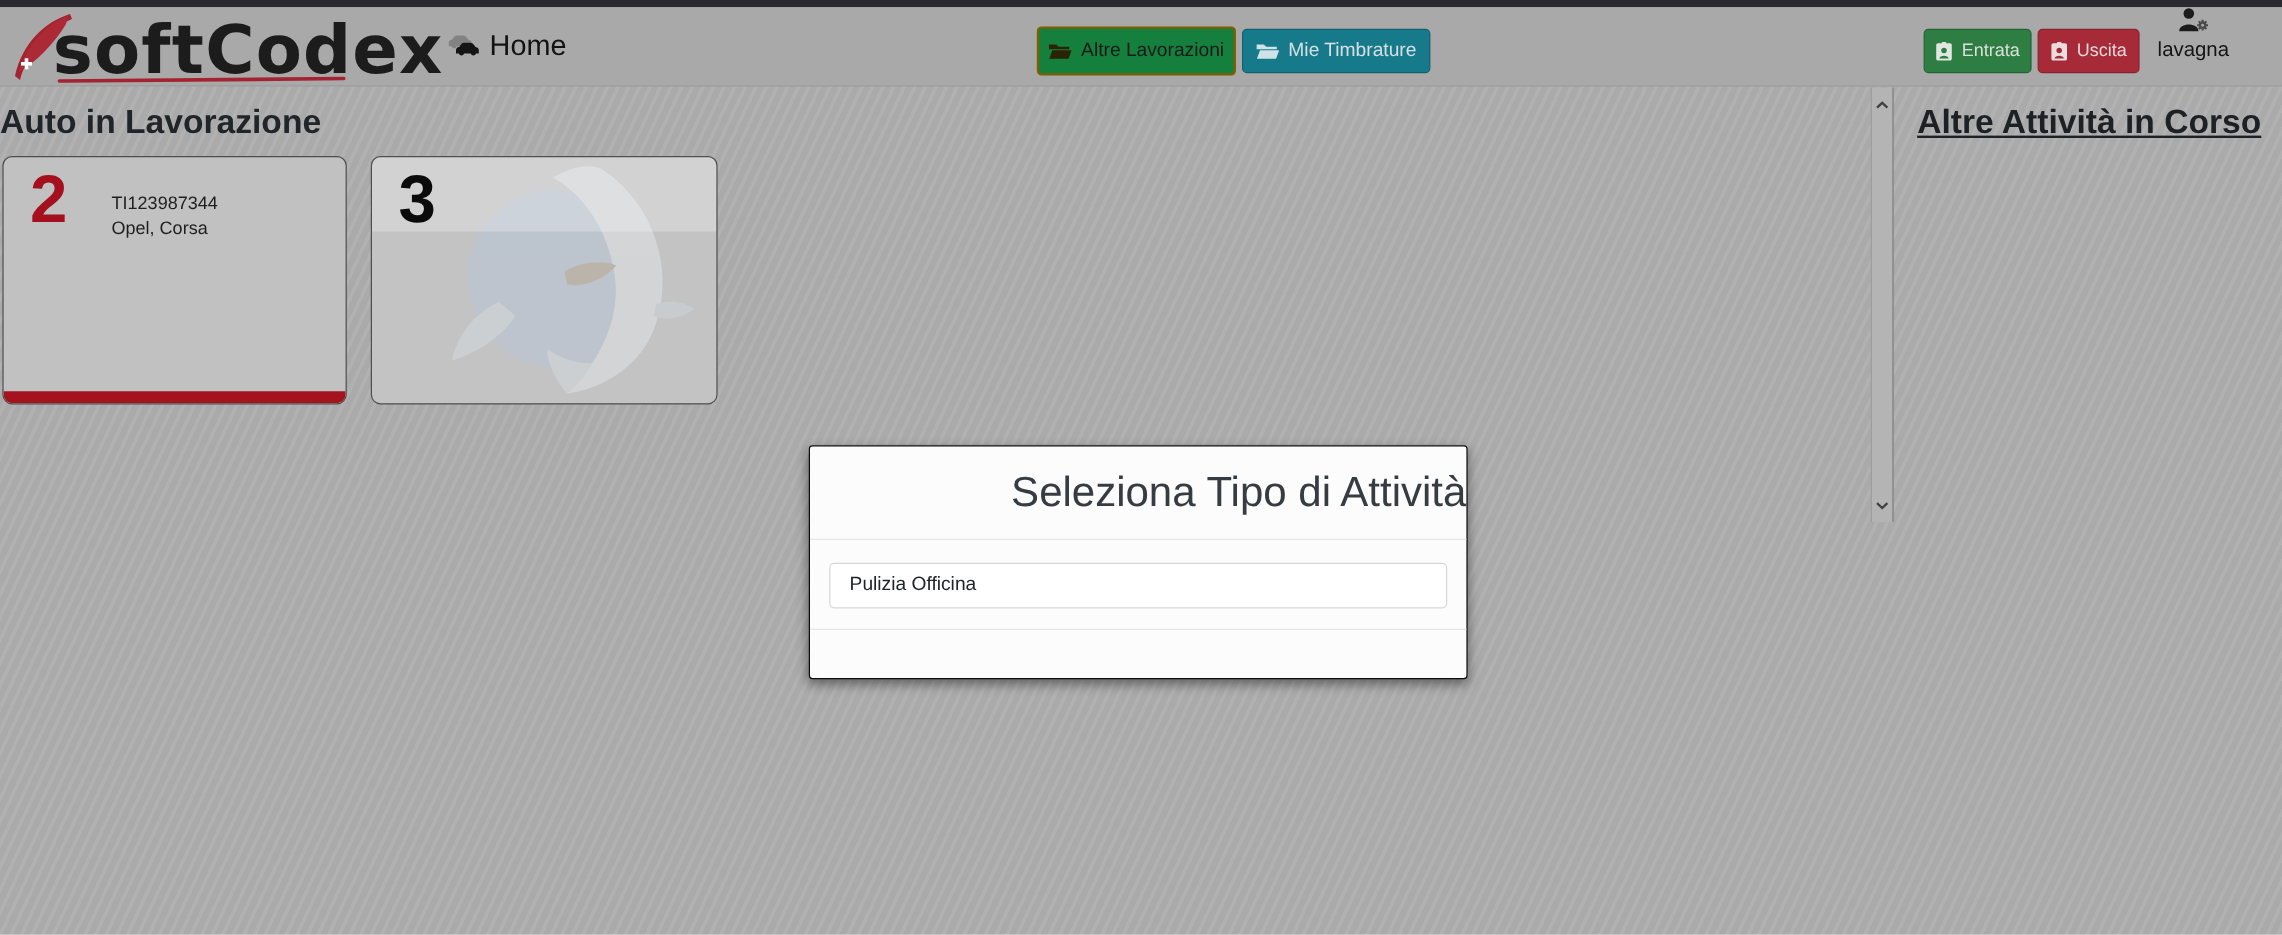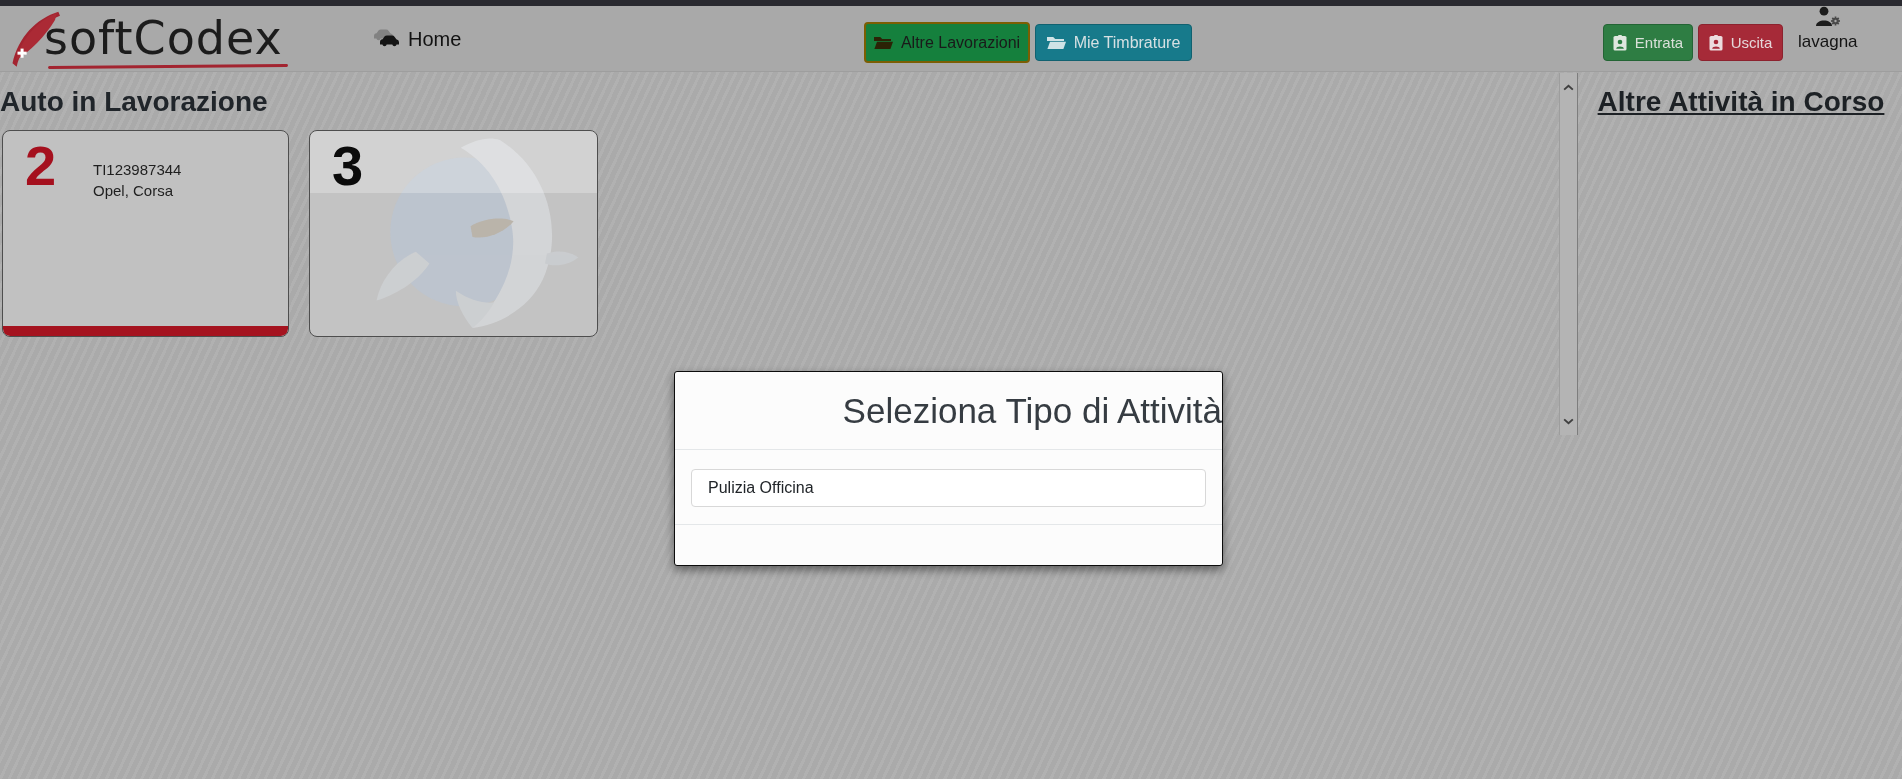--- a/index.html
+++ b/index.html
@@ -13,28 +13,28 @@
 
   
   .top-strip { position:absolute; left:0; top:0; width:1902px; height:6px; background:#2a2a30; }
 
   
   .navbar { position:absolute; left:0; top:6px; width:1902px; height:66px;
     background:#a9a9a9; border-bottom:1px solid #9e9e9e; }
 
   .brand { position:absolute; left:6px; top:0; width:300px; height:66px; cursor:pointer; }
   .quill { position:absolute; left:2px; top:4px; }
-  .brand-text { position:absolute; left:38px; top:8px; font-size:46px; font-weight:400;
+  .brand-text { position:absolute; left:38px; top:8px; font-size:56px; font-weight:700;
     letter-spacing:1px; color:#1c1c1c; font-family:"DejaVu Sans", sans-serif; line-height:1.05; }
   .brand-underline { position:absolute; left:42px; top:59px; width:240px; height:3px;
     background:#a32430; border-radius:3px; transform:rotate(-0.5deg); }
 
   .nav-home { position:absolute; left:373px; top:0; height:66px; display:flex; align-items:center;
     gap:7px; cursor:pointer; }
-  .nav-home span { font-size:20px; color:#121212; }
+  .nav-home span { font-size:24px; color:#121212; }
 
   .btn { position:absolute; display:flex; align-items:center; justify-content:center; gap:8px;
     border-radius:4px; font-size:16px; cursor:pointer; border:1px solid transparent; }
   .btn-warning { left:864px; top:16px; width:166px; height:41px; background:#15803d;
     border:2px solid #7c5e03; color:#1a1a1a; }
   .btn-info { left:1035px; top:18px; width:157px; height:37px; background:#177a8b;
     border-color:#116170; color:#d6e0e2; }
   .btn-success { left:1603px; top:18px; width:90px; height:37px; background:#2e7d43;
     border-color:#236434; color:#d9e0d9; font-size:15px; }
   .btn-danger { left:1698px; top:18px; width:85px; height:37px; background:#a62a38;

